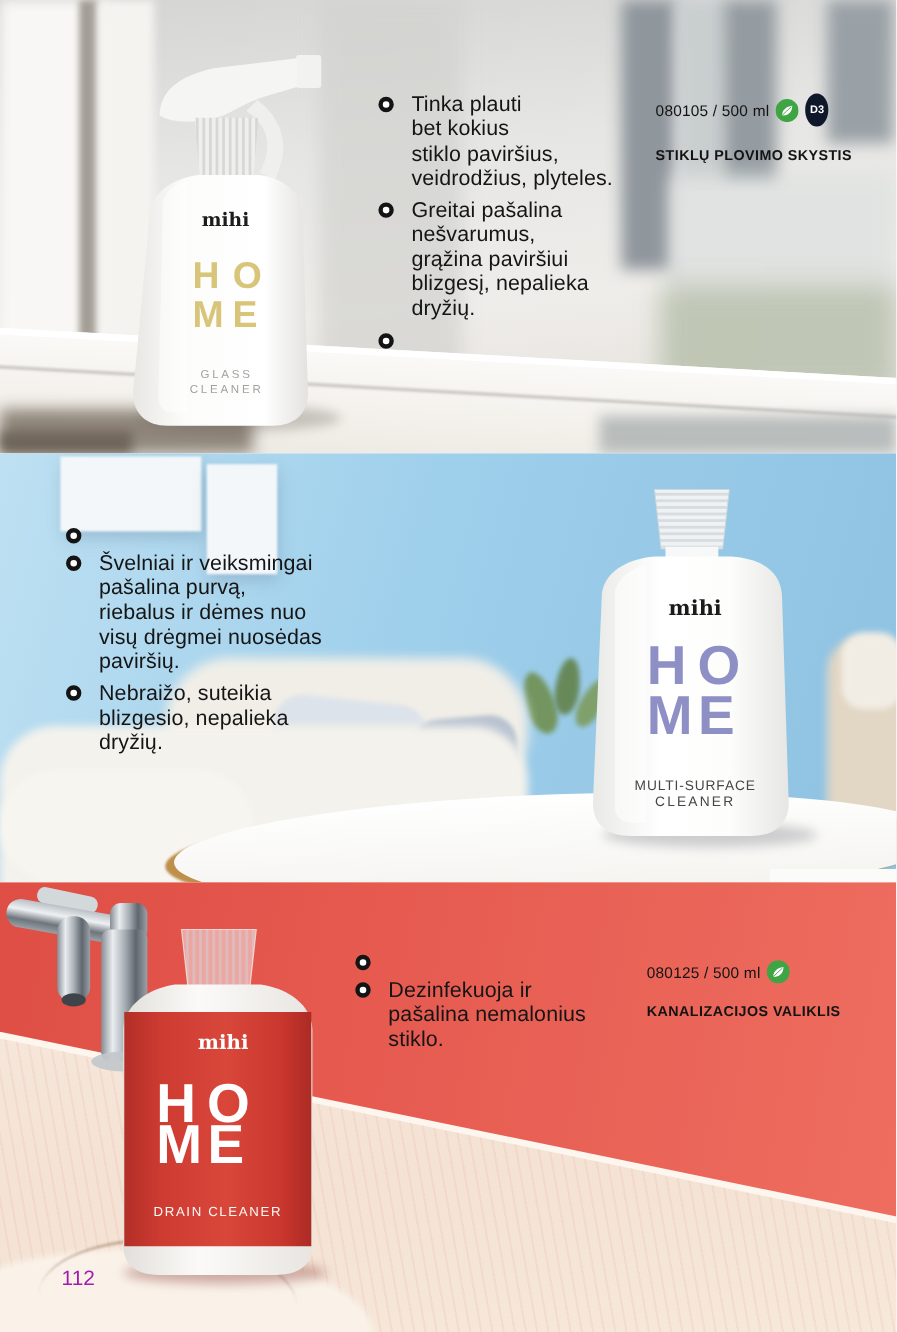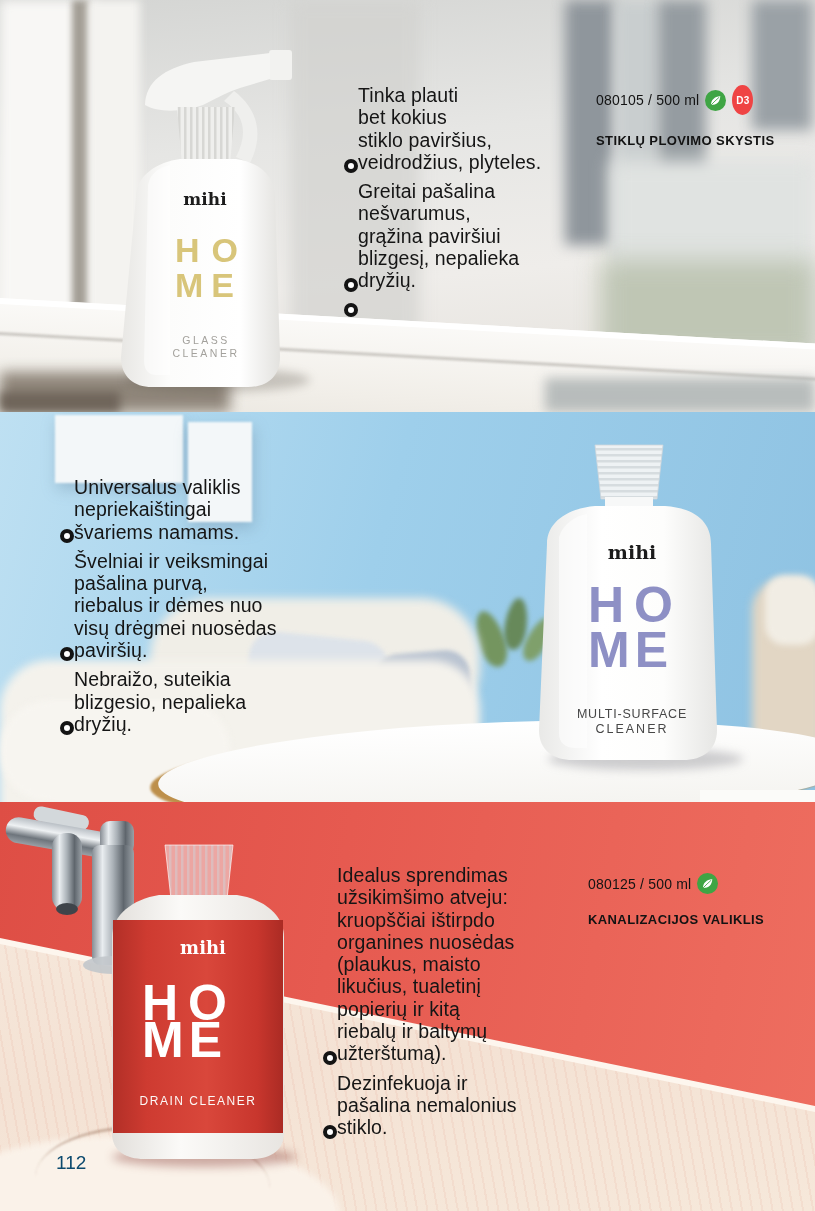--- a/index.html
+++ b/index.html
@@ -1,32 +1,32 @@
 <!DOCTYPE html>
 <html><head>
 <meta charset="utf-8">
 <style>
   html,body{margin:0;padding:0;background:#ffffff;}
   .page{position:relative;width:815px;height:1211px;overflow:hidden;
         font-family:"Liberation Sans",sans-serif;background:#fff;}
   .sec{position:absolute;left:0;width:815px;overflow:hidden;}
   .sh{position:absolute;}
   .benefits{position:absolute;display:flex;flex-direction:column;gap:7px;z-index:6;}
-  .b{display:flex;align-items:flex-end;gap:0;}
+  .b{display:flex;align-items:flex-start;gap:16px;}
   .ring{width:14px;height:14px;border:4.5px solid #141414;border-radius:50%;
         background:#fff;box-sizing:border-box;margin-top:4px;flex:none;}
   .b p{margin:0;font-size:19.5px;line-height:22.3px;color:#151515;
        white-space:pre-line;letter-spacing:0.1px;}
   .codeblock{position:absolute;z-index:6;color:#131313;}
   .crow{display:flex;align-items:center;gap:6px;font-size:14px;letter-spacing:0.2px;}
-  .d3{width:21px;height:30px;border-radius:50%;background:#ef4444;color:#fff;
+  .d3{width:21px;height:30px;border-radius:50%;background:#0f172a;color:#fff;
       font-size:10px;font-weight:700;display:flex;align-items:center;justify-content:center;}
   .pname{margin-top:17px;font-weight:700;font-size:13px;line-height:17px;
          letter-spacing:0.4px;white-space:pre-line;}
-  .pagenum{position:absolute;left:56px;top:1152px;font-size:19px;color:#0c4a6e;z-index:9;}
+  .pagenum{position:absolute;left:56px;top:1152px;font-size:19px;color:#a21caf;z-index:9;}
   svg.bottle{position:absolute;z-index:5;}
 </style>
 </head>
 <body>
 
 <div class="page">
 
   <section class="sec" style="top:0;height:412px;">
     <div class="sh" style="inset:0;background:linear-gradient(175deg,#d4d5d3 0%,#e6e6e4 35%,#efedea 65%,#e2ded8 100%);"></div>
     <div class="sh" style="left:0;top:0;width:95px;height:360px;background:#f8f7f5;filter:blur(6px);"></div>
@@ -149,23 +149,20 @@
       <text x="97" y="117" text-anchor="middle" font-family="'DejaVu Serif',serif" font-weight="bold" font-size="19" fill="#1b1b1b">mihi</text>
       <text x="53" y="180" font-family="'Liberation Sans',sans-serif" font-weight="bold" font-size="50" letter-spacing="10" fill="#8e90c5">HO</text>
       <text x="53" y="225" font-family="'Liberation Sans',sans-serif" font-weight="bold" font-size="50" letter-spacing="5" fill="#8e90c5">ME</text>
       <text x="97" y="276" text-anchor="middle" font-family="'Liberation Sans',sans-serif" font-size="12.5" letter-spacing="0.8" fill="#474747">MULTI-SURFACE</text>
       <text x="97" y="291" text-anchor="middle" font-family="'Liberation Sans',sans-serif" font-size="12.5" letter-spacing="2" fill="#474747">CLEANER</text>
     </svg>
 
     <div class="benefits" style="left:60px;top:64px;">
       <div class="b">
           <span class="ring"></span>
-          <p>Universalus valiklis
-nepriekaištingai
-švariems namams.</p>
         </div>
       <div class="b">
           <span class="ring"></span>
           <p>Švelniai ir veiksmingai
 pašalina purvą,
 riebalus ir dėmes nuo
 visų drėgmei nuosėdas
 paviršių.</p>
         </div>
       <div class="b">
@@ -237,29 +234,20 @@
       <path d="M10,77 L180,77 L180,290 L10,290 Z" fill="url(#g3label)"></path>
       <text x="100" y="111" text-anchor="middle" font-family="'DejaVu Serif',serif" font-weight="bold" font-size="18" fill="#ffffff">mihi</text>
       <text x="39" y="177" font-family="'Liberation Sans',sans-serif" font-weight="bold" font-size="50" letter-spacing="10" fill="#ffffff">HO</text>
       <text x="39" y="214" font-family="'Liberation Sans',sans-serif" font-weight="bold" font-size="50" letter-spacing="5" fill="#ffffff">ME</text>
       <text x="95" y="262" text-anchor="middle" font-family="'Liberation Sans',sans-serif" font-size="12" letter-spacing="1.5" fill="#fcf9f7">DRAIN CLEANER</text>
     </svg>
 
     <div class="benefits" style="left:323px;top:62px;">
       <div class="b">
           <span class="ring"></span>
-          <p>Idealus sprendimas
-užsikimšimo atveju:
-kruopščiai ištirpdo
-organines nuosėdas
-(plaukus, maisto
-likučius, tualetinį
-popierių ir kitą
-riebalų ir baltymų
-užterštumą).</p>
         </div>
       <div class="b">
           <span class="ring"></span>
           <p>Dezinfekuoja ir
 pašalina nemalonius
 stiklo.</p>
         </div>
     </div>
 
     <div class="codeblock" style="left:588px;top:71px;">

